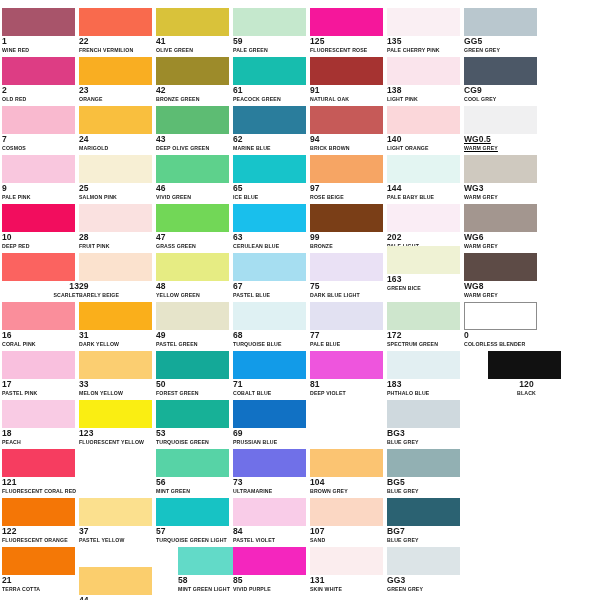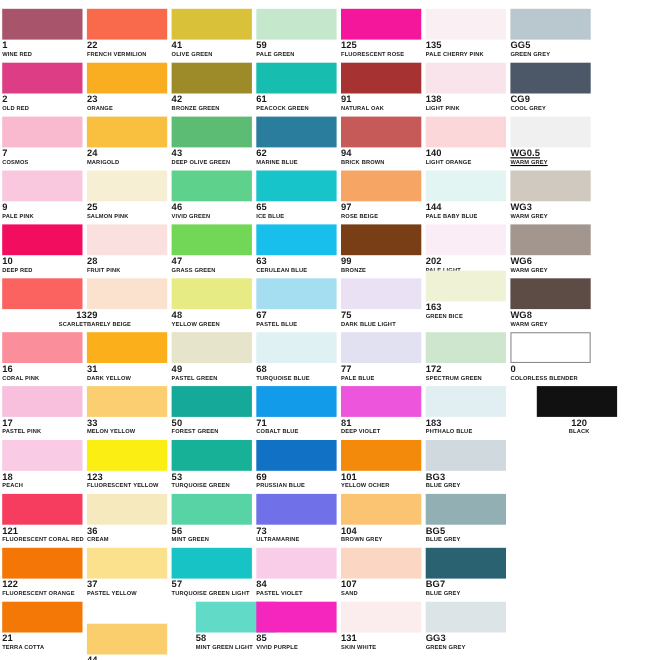--- a/index.html
+++ b/index.html
@@ -349,40 +349,30 @@
     <div class="cell" style="left: 156px; top: 400px;">
       <div class="swatch" style="background: rgb(23, 177, 151);"></div>
       <div class="code">53</div>
       <div class="name">TURQUOISE GREEN</div>
     </div>
     <div class="cell" style="left: 233px; top: 400px;">
       <div class="swatch" style="background: rgb(17, 113, 196);"></div>
       <div class="code">69</div>
       <div class="name">PRUSSIAN BLUE</div>
     </div>
-    <div class="cell" style="left: 310px; top: 400px;">
-      <div class="swatch" style="background: rgb(243, 138, 11);"></div>
-      <div class="code">101</div>
-      <div class="name">YELLOW OCHER</div>
-    </div>
     <div class="cell" style="left: 387px; top: 400px;">
       <div class="swatch" style="background: rgb(207, 217, 222);"></div>
       <div class="code">BG3</div>
       <div class="name">BLUE GREY</div>
     </div>
     <div class="cell" style="left: 2px; top: 449px;">
       <div class="swatch" style="background: rgb(246, 61, 96);"></div>
       <div class="code">121</div>
       <div class="name">FLUORESCENT CORAL RED</div>
     </div>
-    <div class="cell" style="left: 79px; top: 449px;">
-      <div class="swatch" style="background: rgb(247, 233, 190);"></div>
-      <div class="code">36</div>
-      <div class="name">CREAM</div>
-    </div>
     <div class="cell" style="left: 156px; top: 449px;">
       <div class="swatch" style="background: rgb(87, 211, 166);"></div>
       <div class="code">56</div>
       <div class="name">MINT GREEN</div>
     </div>
     <div class="cell" style="left: 233px; top: 449px;">
       <div class="swatch" style="background: rgb(112, 112, 232);"></div>
       <div class="code">73</div>
       <div class="name">ULTRAMARINE</div>
     </div>

